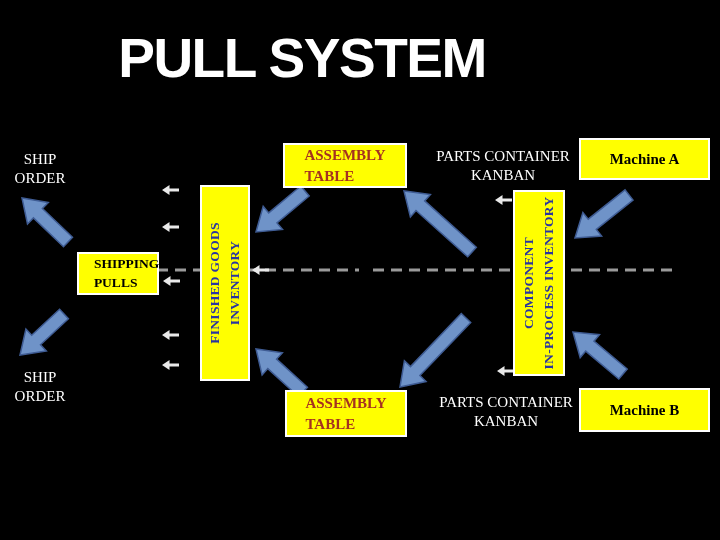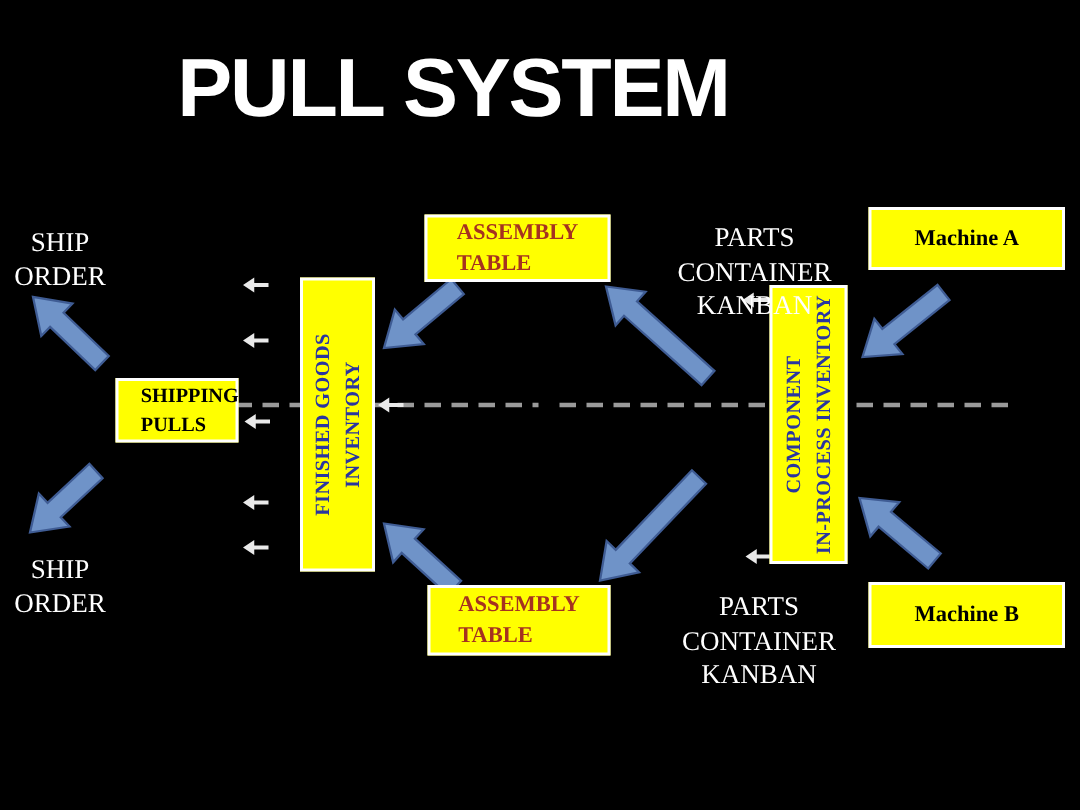--- a/index.html
+++ b/index.html
@@ -25,21 +25,21 @@
   }
   .layer{position:absolute;left:0;top:0;z-index:1;}
   .title{
     position:absolute;left:0;top:26px;width:604px;margin:0;z-index:2;
     text-align:center;color:var(--title-text);
     font-family:"Liberation Sans", sans-serif;
     font-weight:bold;font-size:55px;letter-spacing:-1.5px;
   }
   .wlabel{
     position:absolute;z-index:2;color:var(--white-text);
-    font-size:18px;line-height:1.25;text-align:center;white-space:pre-line;
+    font-size:15px;line-height:1.25;text-align:center;white-space:pre-line;
   }
   .box{
     position:absolute;z-index:2;background:var(--box-yellow);
     border:2px solid var(--box-border);box-sizing:border-box;
     display:flex;align-items:center;justify-content:center;
     text-align:left;font-weight:bold;white-space:pre-line;
   }
   .box.shipping{color:#000;font-size:13.5px;line-height:1.35;padding-left:17px;}
   .box.assembly{color:var(--assembly-text);font-size:15px;line-height:1.4;}
   .box.machine{color:var(--machine-text);font-size:15px;}

